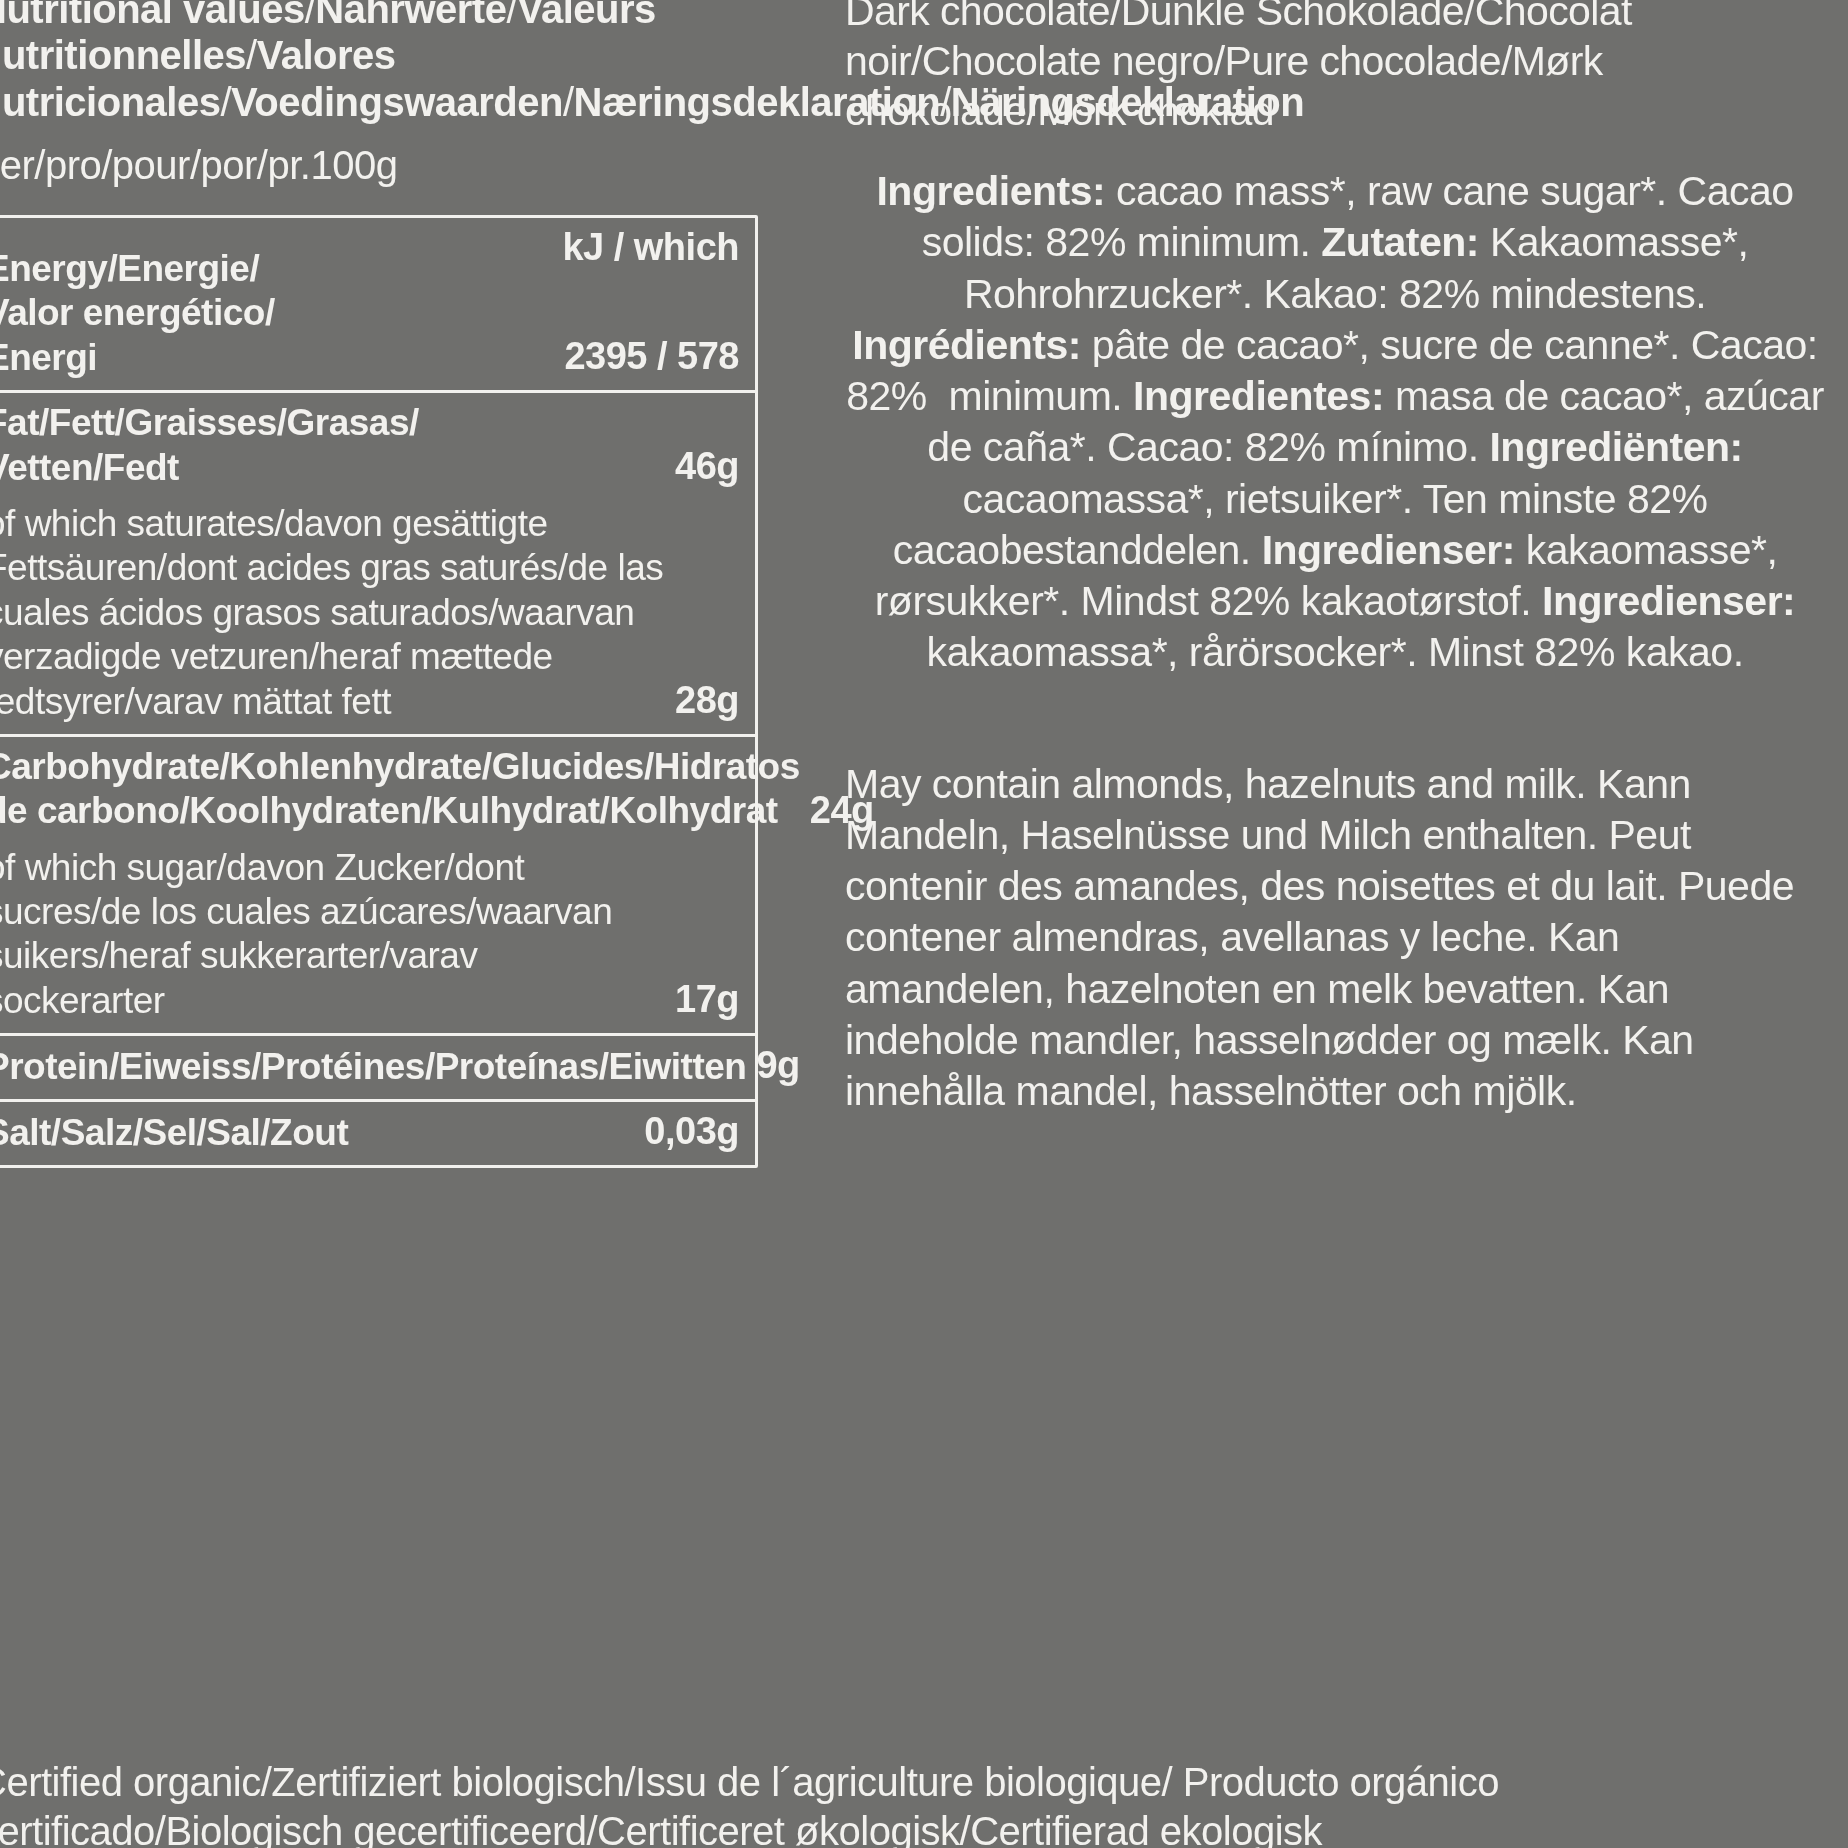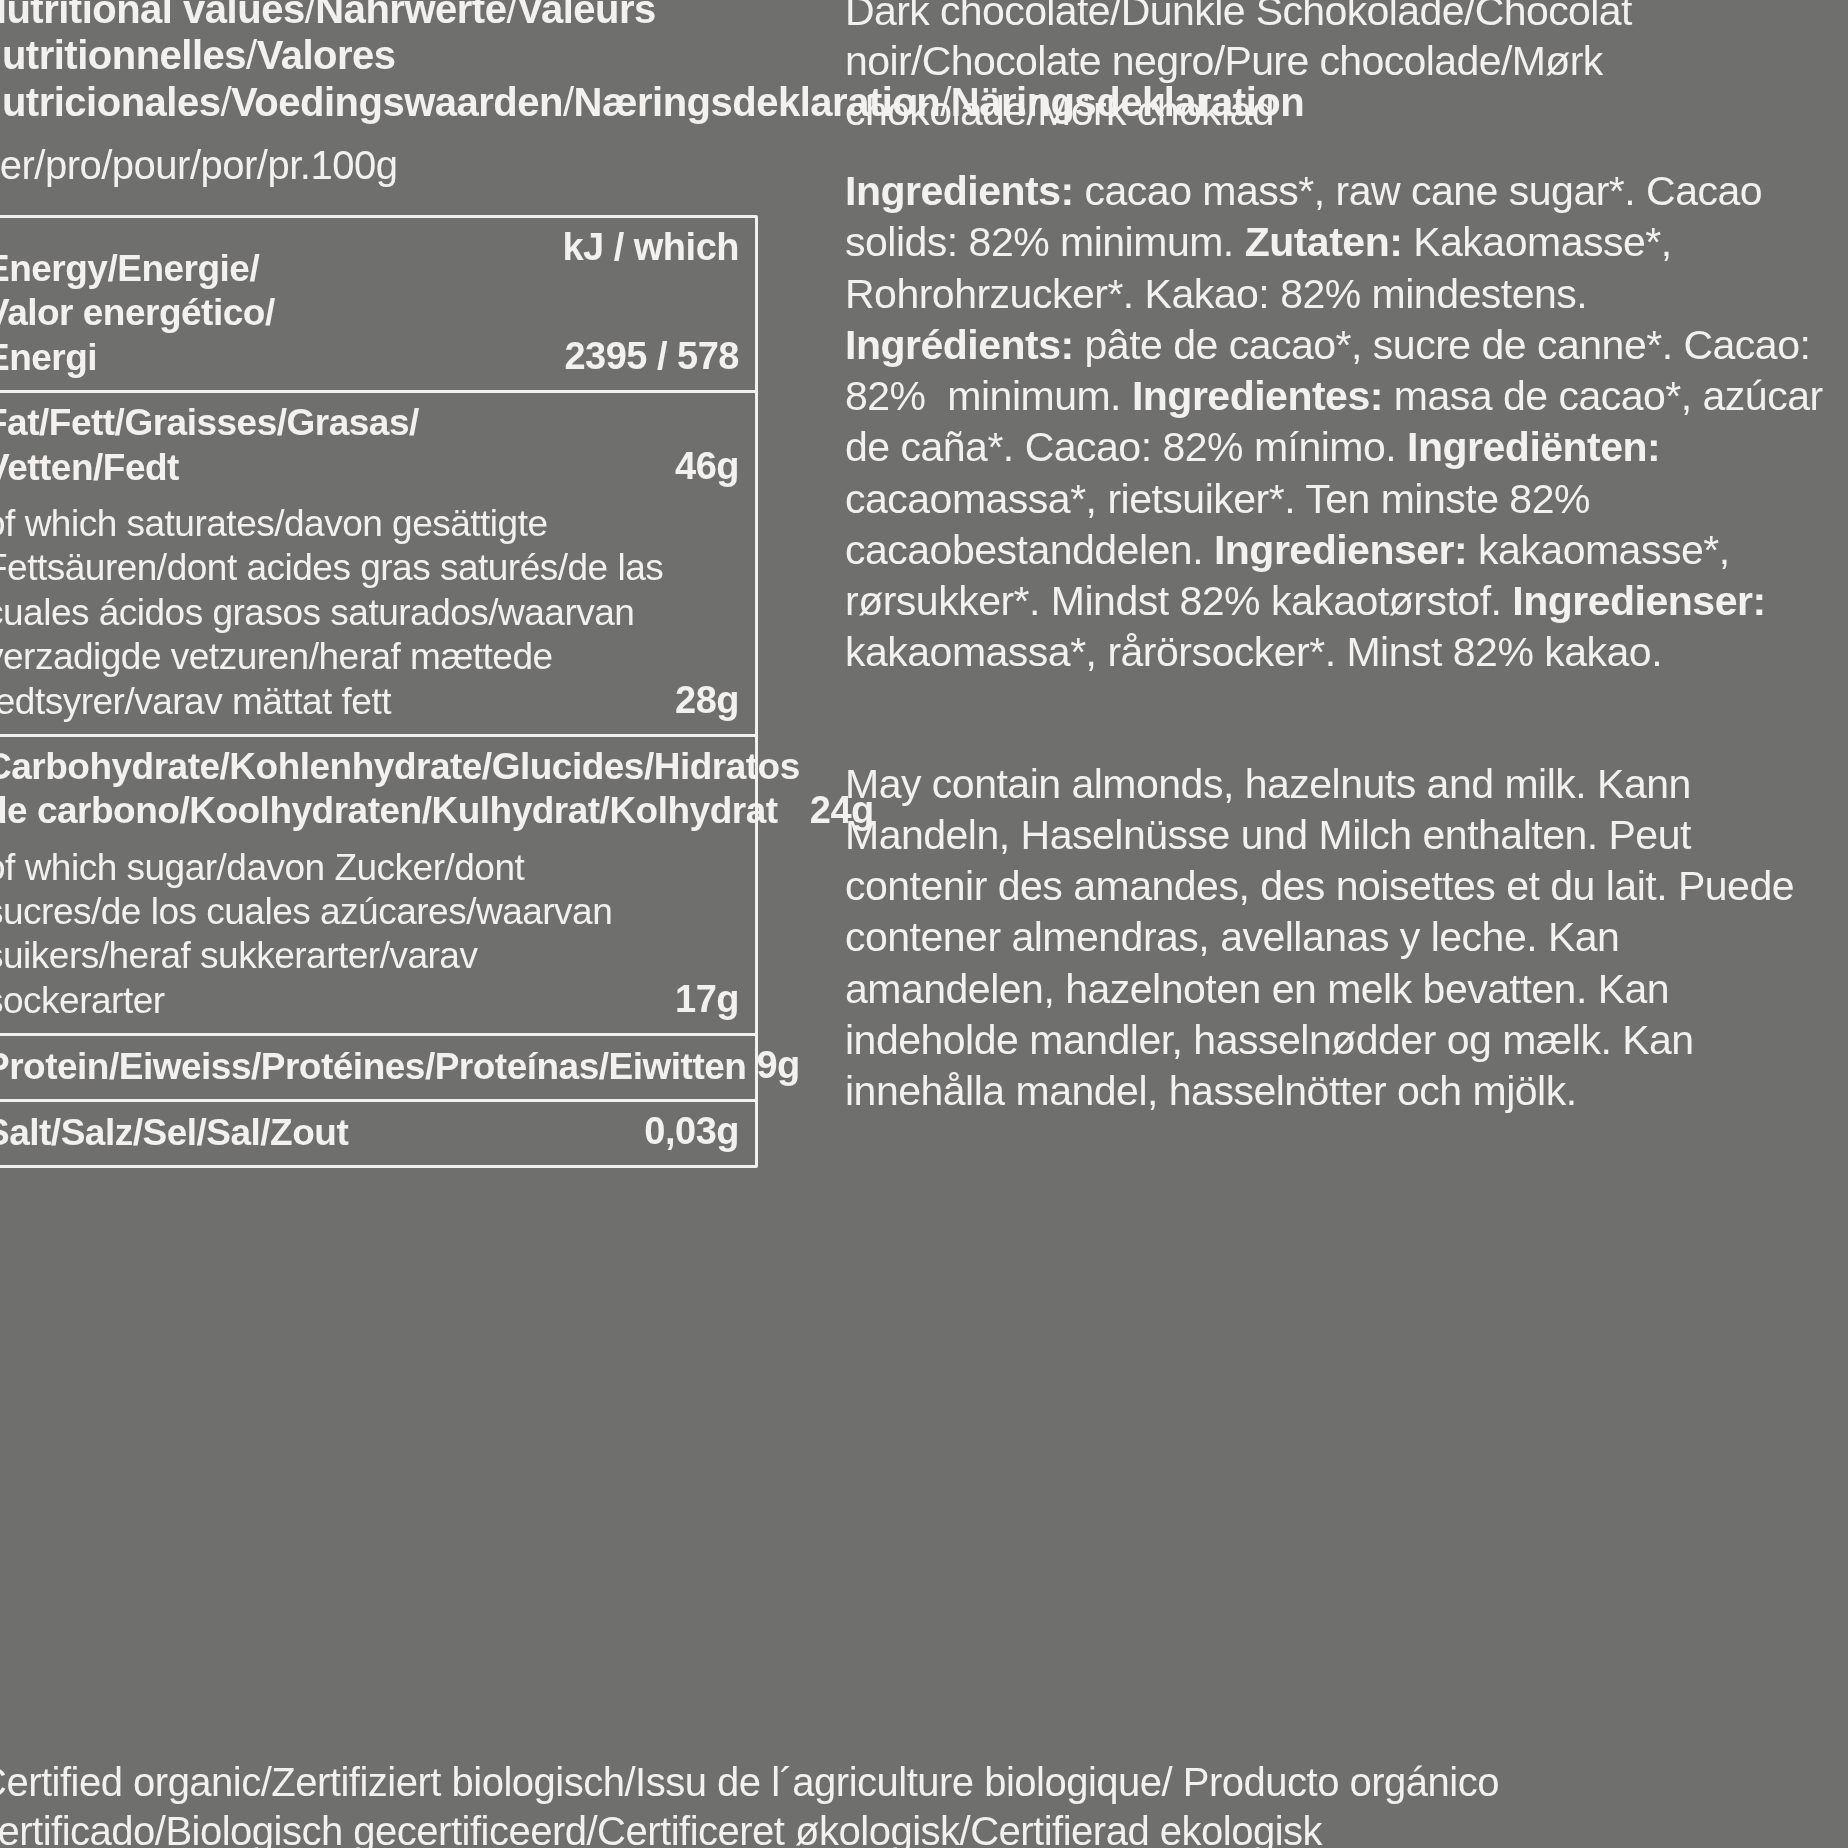--- a/index.html
+++ b/index.html
@@ -98,20 +98,21 @@
     font-size: 41px;
     line-height: 1.22;
     letter-spacing: -0.6px;
     font-weight: normal;
   }
   .ingredients-block {
     margin-top: 30px;
     font-size: 41px;
     line-height: 1.25;
     letter-spacing: -0.5px;
+    text-align: center;
   }
   .ingredients-block b { font-weight: bold; }
   .allergen-block {
     margin-top: 80px;
     font-size: 41px;
     line-height: 1.25;
     letter-spacing: -0.5px;
   }
 
   

